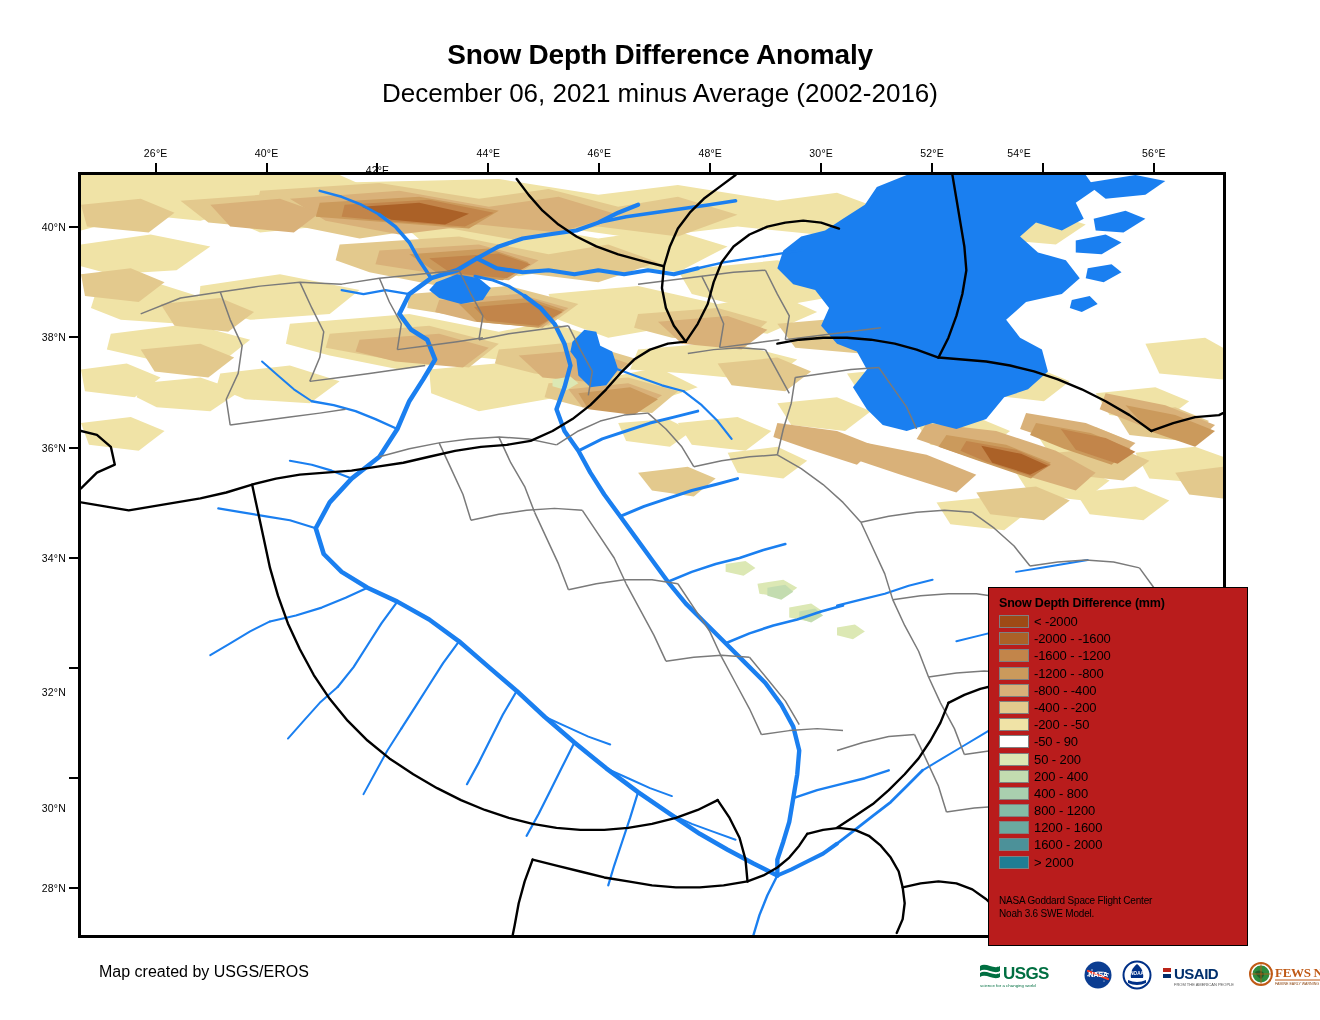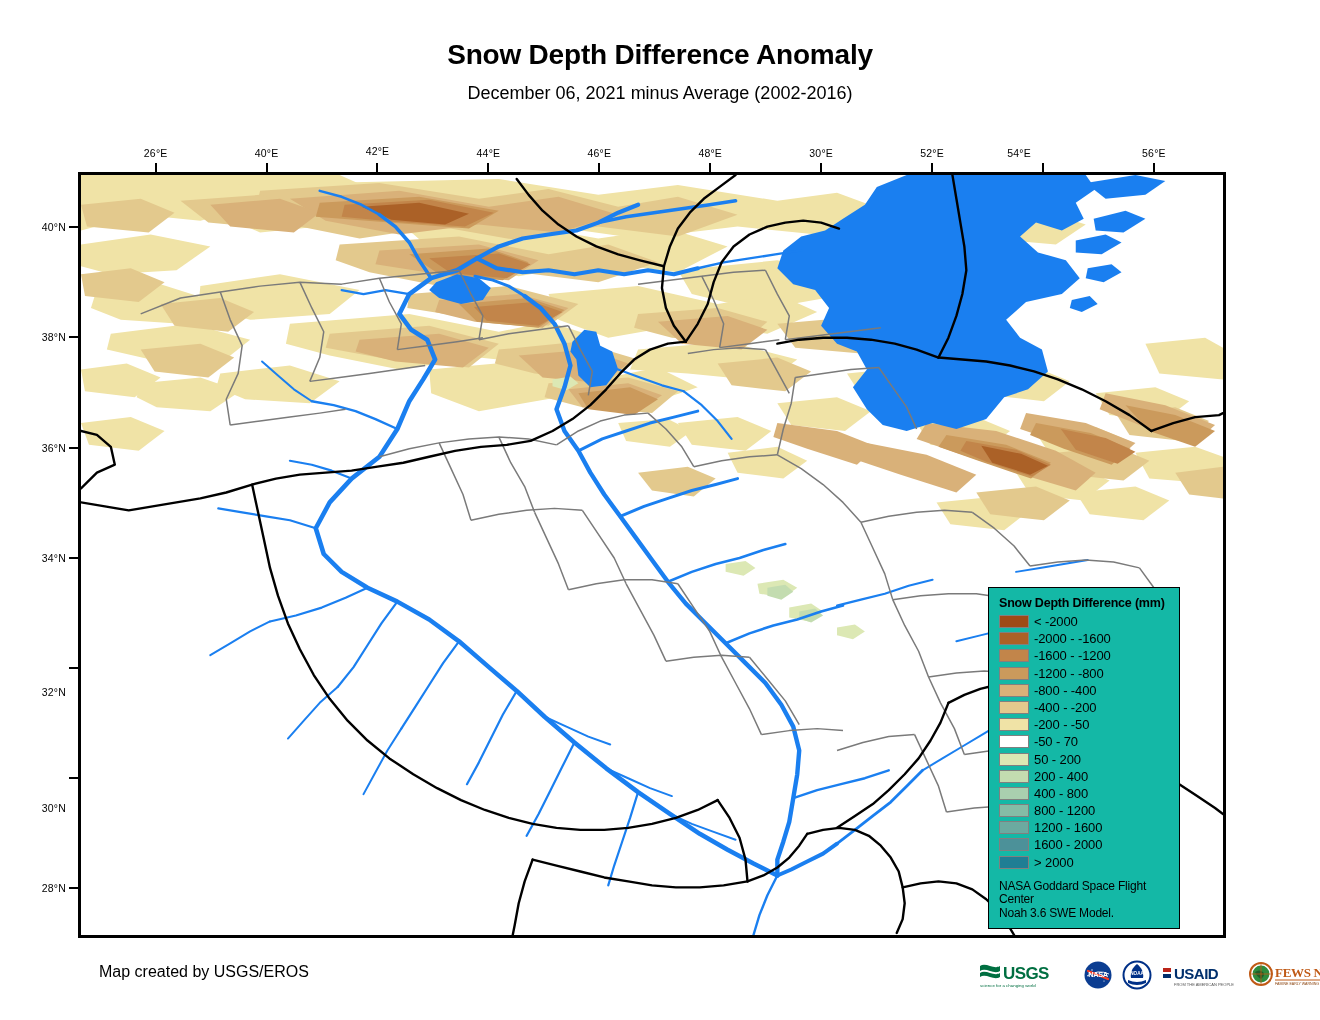--- a/index.html
+++ b/index.html
@@ -25,21 +25,21 @@
     width: 1320px;
     text-align: center;
   }
   #main-title {
     font-size: 28px;
     font-weight: bold;
     letter-spacing: -0.2px;
     line-height: 34px;
   }
   #sub-title {
-    font-size: 18px;
+    font-size: 26px;
     font-weight: normal;
     line-height: 30px;
     margin-top: 6px;
   }
 
   
   #map-frame {
     position: absolute;
     left: 78px;
     top: 172px;
@@ -73,25 +73,25 @@
     letter-spacing: 0.2px;
   }
   .tick-label-x { transform: translateX(-50%); }
   .tick-label-y { transform: translateY(-50%); text-align: right; }
 
   
   #legend {
     position: absolute;
     left: 988px;
     top: 587px;
-    width: 192px;
+    width: 260px;
     border: 1.5px solid #000000;
-    background: #14b8a6;
+    background: #b91c1c;
     box-sizing: border-box;
-    padding: 8px 9px 8px 10px;
+    padding: 8px 9px 24px 10px;
   }
   #legend-title {
     font-size: 12.5px;
     font-weight: bold;
     margin-bottom: 5px;
     letter-spacing: -0.2px;
   }
   .legend-row {
     display: flex;
     align-items: flex-start;
@@ -105,22 +105,22 @@
     flex: 0 0 auto;
     margin-right: 5px;
   }
   .legend-label {
     font-size: 13px;
     line-height: 13px;
     white-space: nowrap;
     letter-spacing: -0.1px;
   }
   #legend-note {
-    margin-top: 7px;
-    font-size: 12px;
+    margin-top: 21px;
+    font-size: 10px;
     line-height: 13.5px;
     letter-spacing: -0.2px;
   }
 
   
   #footer-credit {
     position: absolute;
     left: 99px;
     top: 963px;
     font-size: 16px;
@@ -441,21 +441,21 @@
     </g>
   </svg>
 </div>
 
 <div id="axis-layer">
     <div class="tick-mark tick-x" style="left: 154.643px; top: 163px;"></div>
     <div class="tick-label tick-label-x" style="left: 155.643px; top: 147px;">26°E</div>
     <div class="tick-mark tick-x" style="left: 265.56px; top: 163px;"></div>
     <div class="tick-label tick-label-x" style="left: 266.56px; top: 147px;">40°E</div>
     <div class="tick-mark tick-x" style="left: 376.478px; top: 163px;"></div>
-    <div class="tick-label tick-label-x" style="left: 377.478px; top: 145px;">42°E</div>
+    <div class="tick-label tick-label-x" style="left: 377.478px; top: 164px;">42°E</div>
     <div class="tick-mark tick-x" style="left: 487.396px; top: 163px;"></div>
     <div class="tick-label tick-label-x" style="left: 488.396px; top: 147px;">44°E</div>
     <div class="tick-mark tick-x" style="left: 598.314px; top: 163px;"></div>
     <div class="tick-label tick-label-x" style="left: 599.314px; top: 147px;">46°E</div>
     <div class="tick-mark tick-x" style="left: 709.232px; top: 163px;"></div>
     <div class="tick-label tick-label-x" style="left: 710.232px; top: 147px;">48°E</div>
     <div class="tick-mark tick-x" style="left: 820.15px; top: 163px;"></div>
     <div class="tick-label tick-label-x" style="left: 821.15px; top: 147px;">30°E</div>
     <div class="tick-mark tick-x" style="left: 931.068px; top: 163px;"></div>
     <div class="tick-label tick-label-x" style="left: 932.068px; top: 147px;">52°E</div>
@@ -505,21 +505,21 @@
       <div class="legend-row">
         <span class="legend-swatch" style="background: rgb(227, 201, 141);"></span>
         <span class="legend-label">-400 - -200</span>
       </div>
       <div class="legend-row">
         <span class="legend-swatch" style="background: rgb(240, 227, 166);"></span>
         <span class="legend-label">-200 - -50</span>
       </div>
       <div class="legend-row">
         <span class="legend-swatch" style="background: rgb(255, 255, 255);"></span>
-        <span class="legend-label">-50 - 70</span>
+        <span class="legend-label">-50 - 90</span>
       </div>
       <div class="legend-row">
         <span class="legend-swatch" style="background: rgb(220, 232, 180);"></span>
         <span class="legend-label">50 - 200</span>
       </div>
       <div class="legend-row">
         <span class="legend-swatch" style="background: rgb(195, 220, 176);"></span>
         <span class="legend-label">200 - 400</span>
       </div>
       <div class="legend-row">

